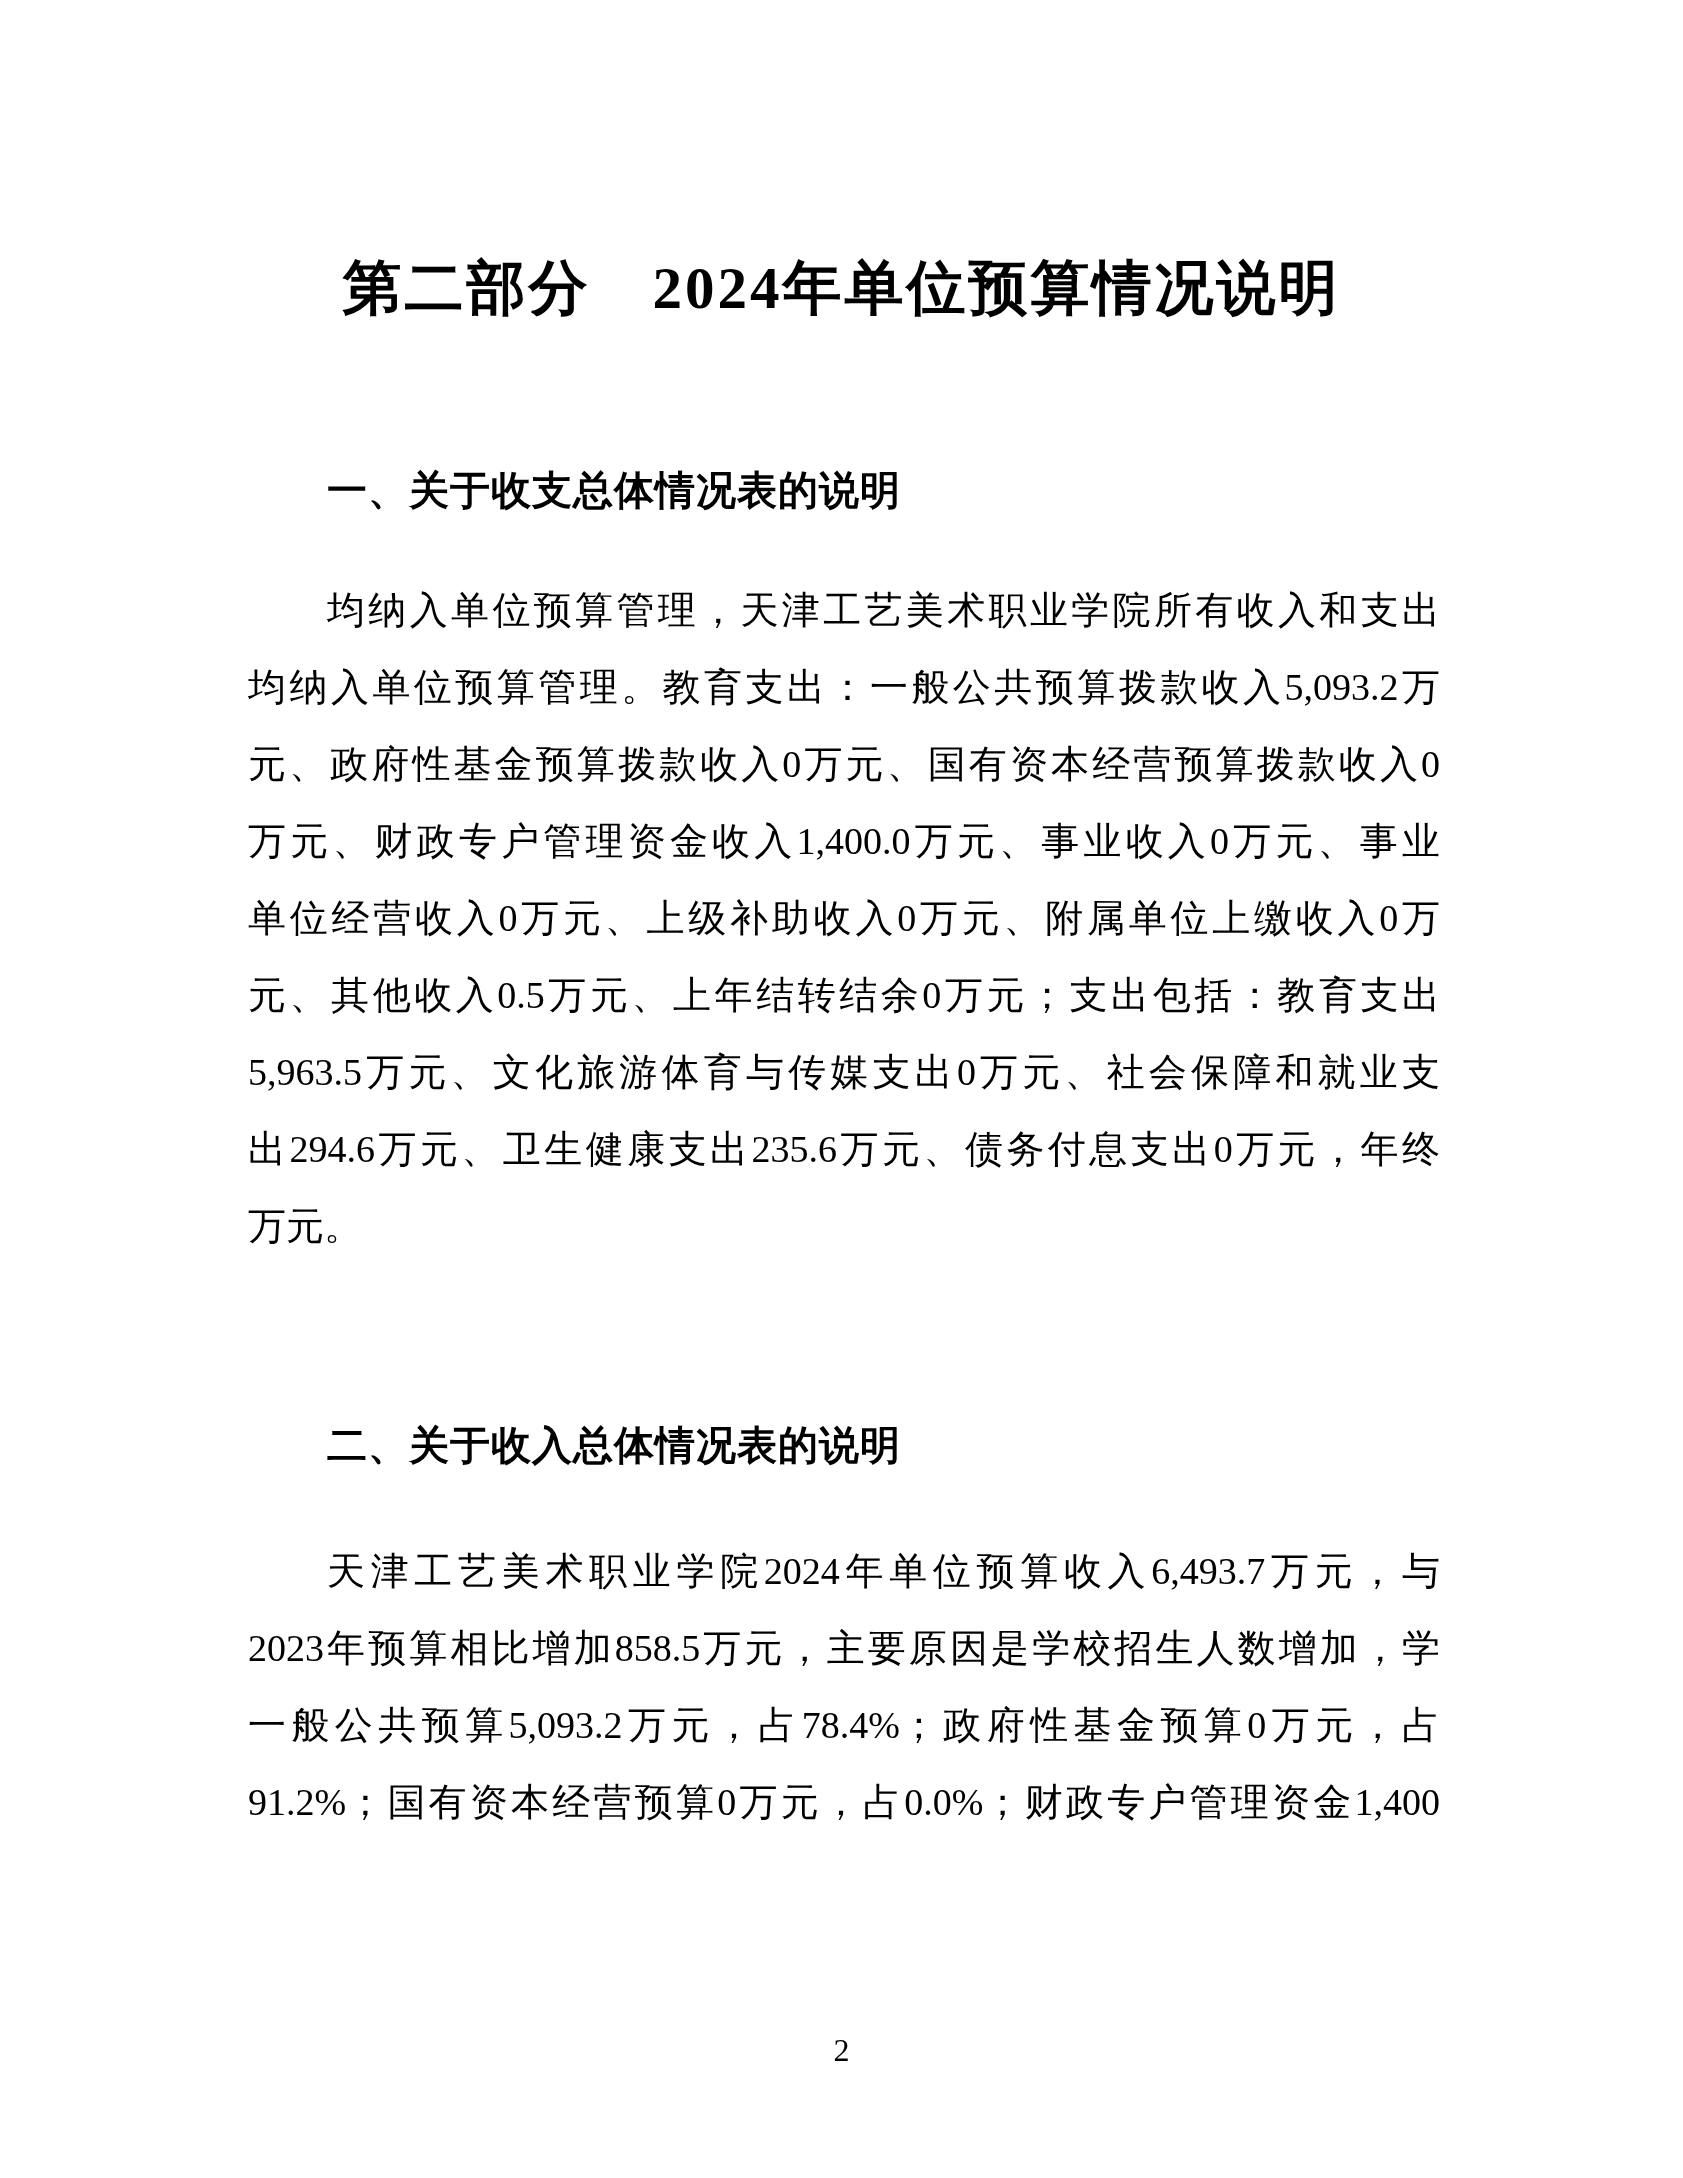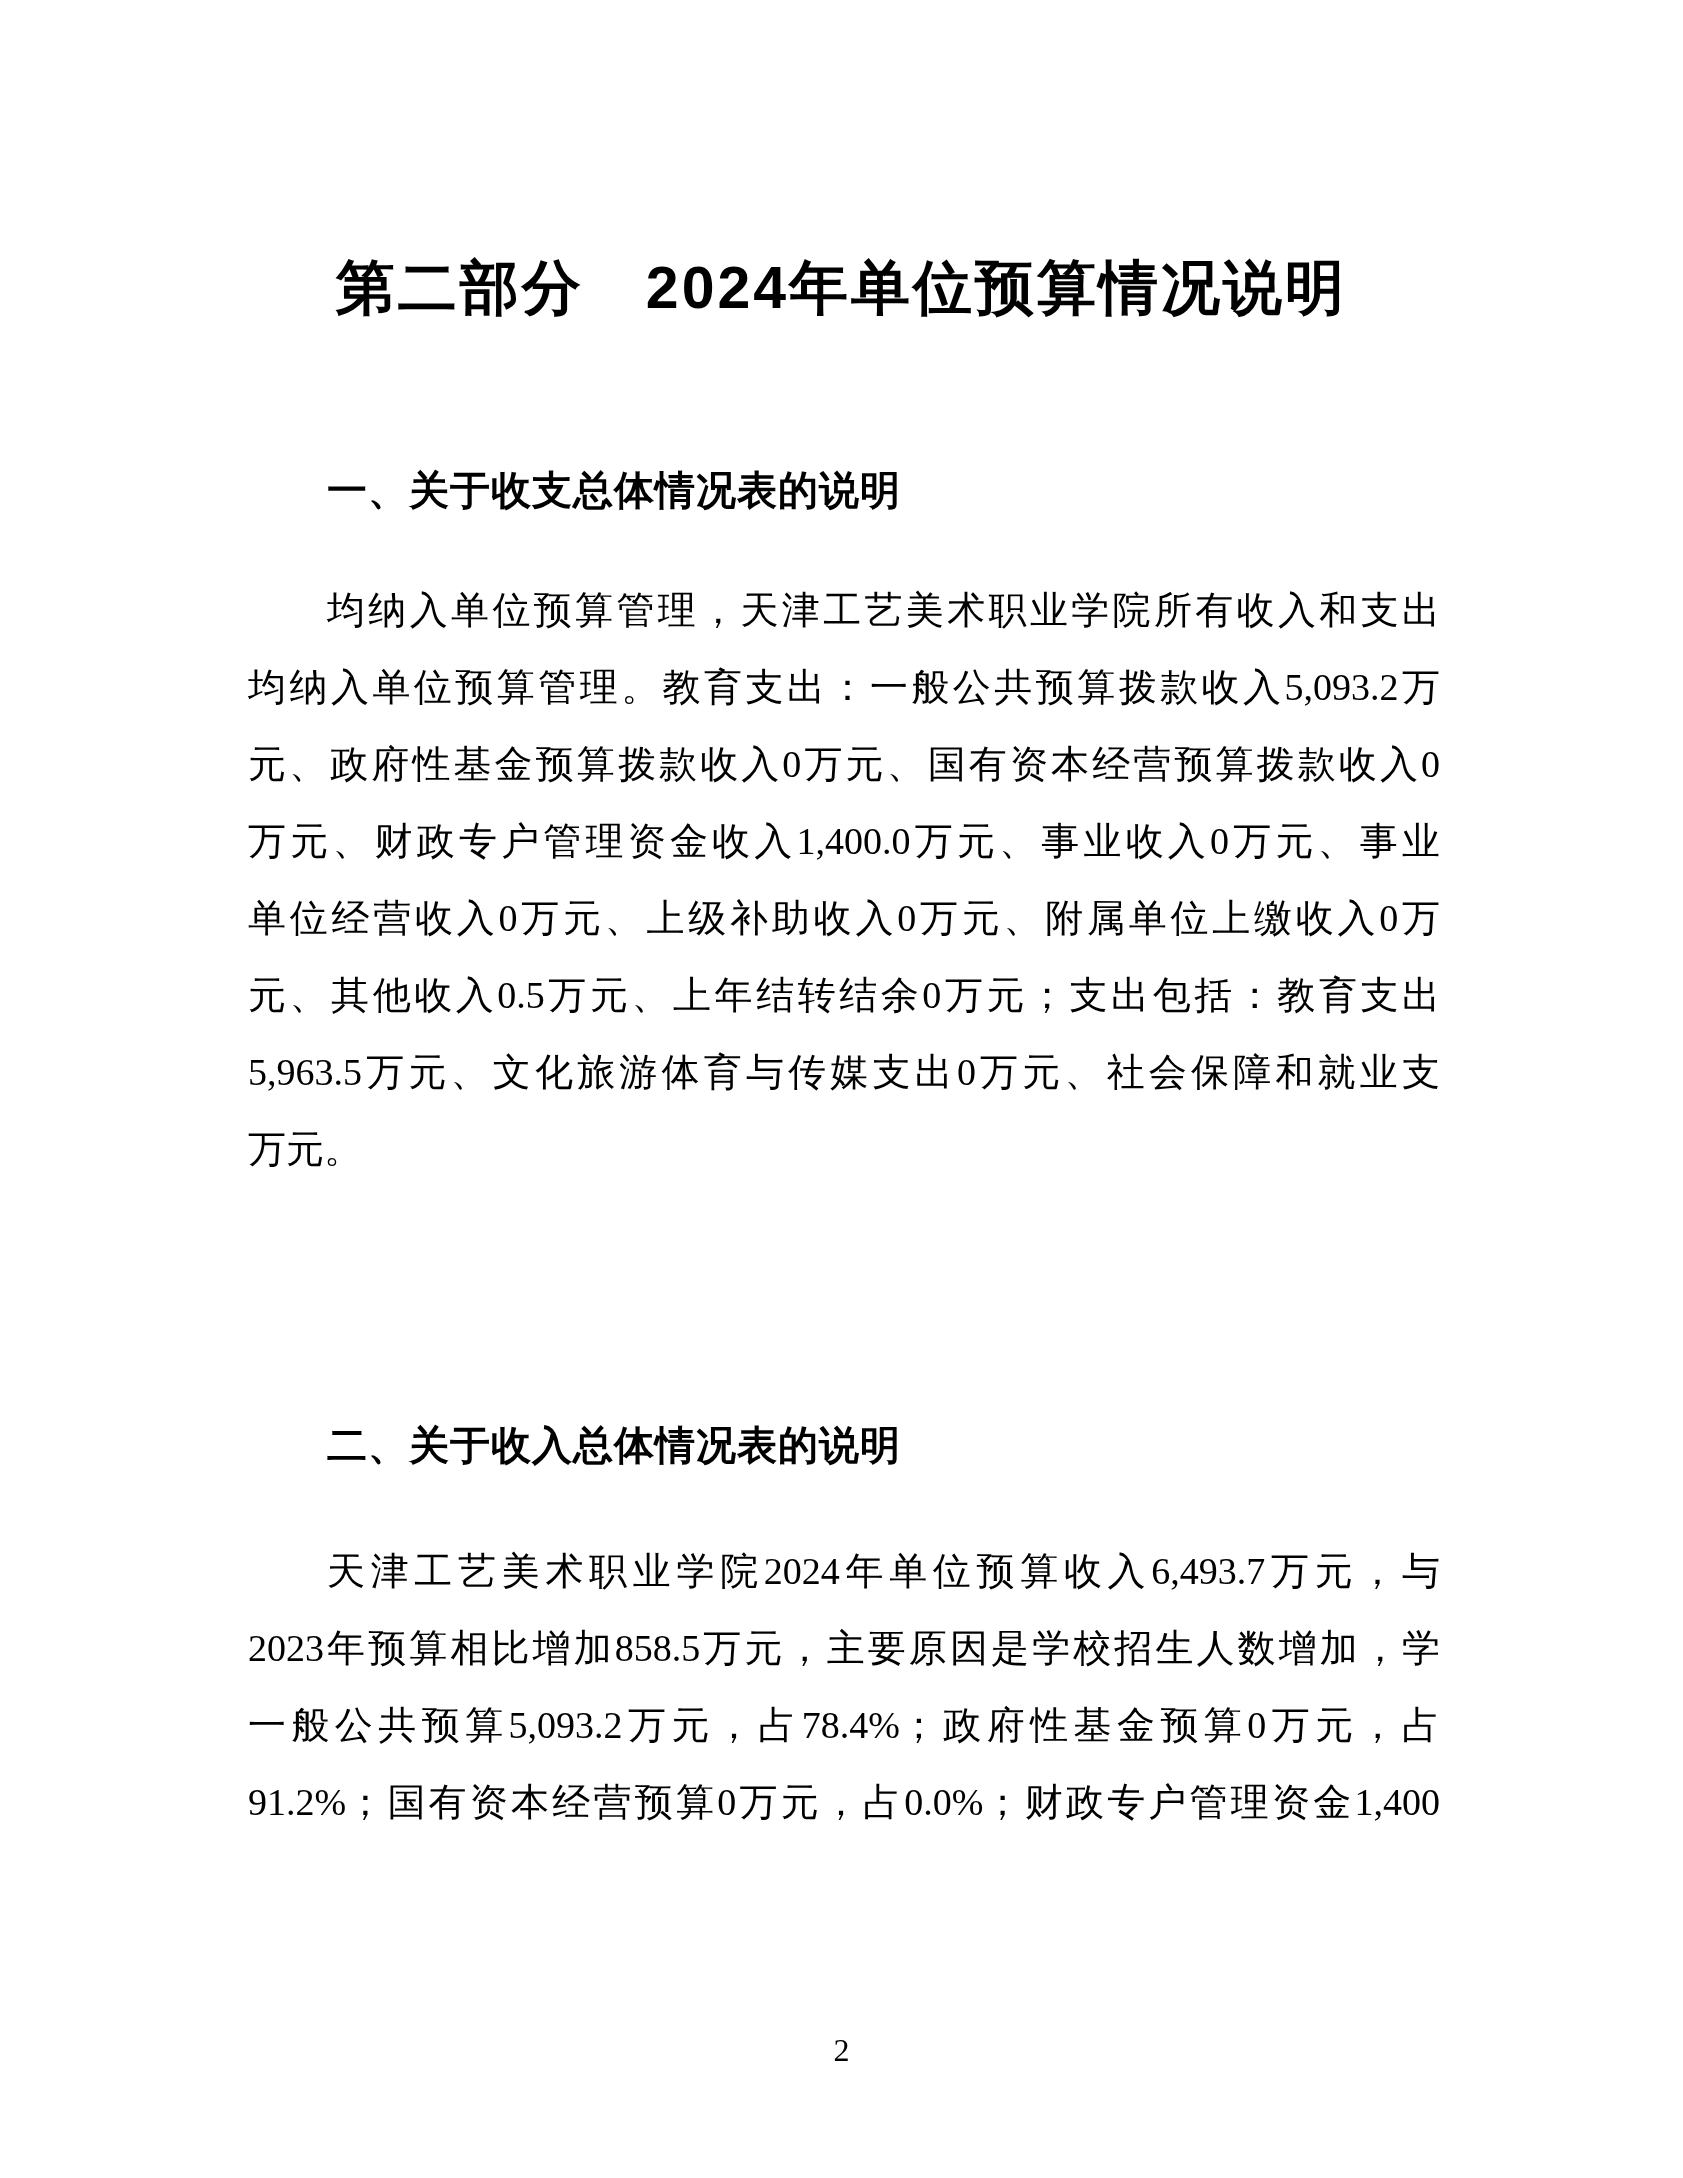--- a/index.html
+++ b/index.html
@@ -20,21 +20,21 @@
     position: absolute;
     top: 246px;
     left: 0;
     width: 100%;
     margin: 0;
     text-align: center;
     font-size: 59px;
     line-height: 85px;
     font-weight: 700;
     letter-spacing: 3px;
-    font-family: Liberation Sans, sans-serif;
+    font-family: Liberation Serif, serif;
   }
   .sec-heading {
     position: absolute;
     left: 327px;
     right: 243px;
     margin: 0;
     font-family: "Liberation Sans", "DejaVu Sans", sans-serif;
     font-size: 40px;
     font-weight: 700;
     line-height: 59px;
@@ -84,20 +84,21 @@
   <h2 class="sec-heading h1pos">一、关于收支总体情况表的说明</h2>
 
   <div class="para p1pos">
     <div class="line indent">均纳入单位预算管理，天津工艺美术职业学院所有收入和支出</div>
     <div class="line">均纳入单位预算管理。教育支出：一般公共预算拨款收入5,093.2万</div>
     <div class="line">元、政府性基金预算拨款收入0万元、国有资本经营预算拨款收入0</div>
     <div class="line">万元、财政专户管理资金收入1,400.0万元、事业收入0万元、事业</div>
     <div class="line">单位经营收入0万元、上级补助收入0万元、附属单位上缴收入0万</div>
     <div class="line">元、其他收入0.5万元、上年结转结余0万元；支出包括：教育支出</div>
     <div class="line">5,963.5万元、文化旅游体育与传媒支出0万元、社会保障和就业支</div>
+    <div class="line">出294.6万元、卫生健康支出235.6万元、债务付息支出0万元，年终</div>
     <div class="line last">万元。</div>
   </div>
 
   <h2 class="sec-heading h2pos">二、关于收入总体情况表的说明</h2>
 
   <div class="para p2pos">
     <div class="line indent">天津工艺美术职业学院2024年单位预算收入6,493.7万元，与</div>
     <div class="line">2023年预算相比增加858.5万元，主要原因是学校招生人数增加，学</div>
     <div class="line">一般公共预算5,093.2万元，占78.4%；政府性基金预算0万元，占</div>
     <div class="line">91.2%；国有资本经营预算0万元，占0.0%；财政专户管理资金1,400</div>

